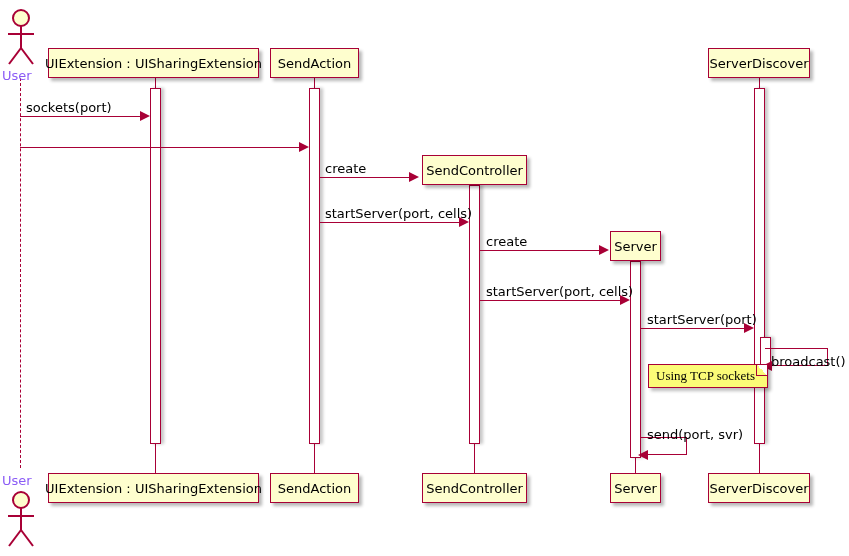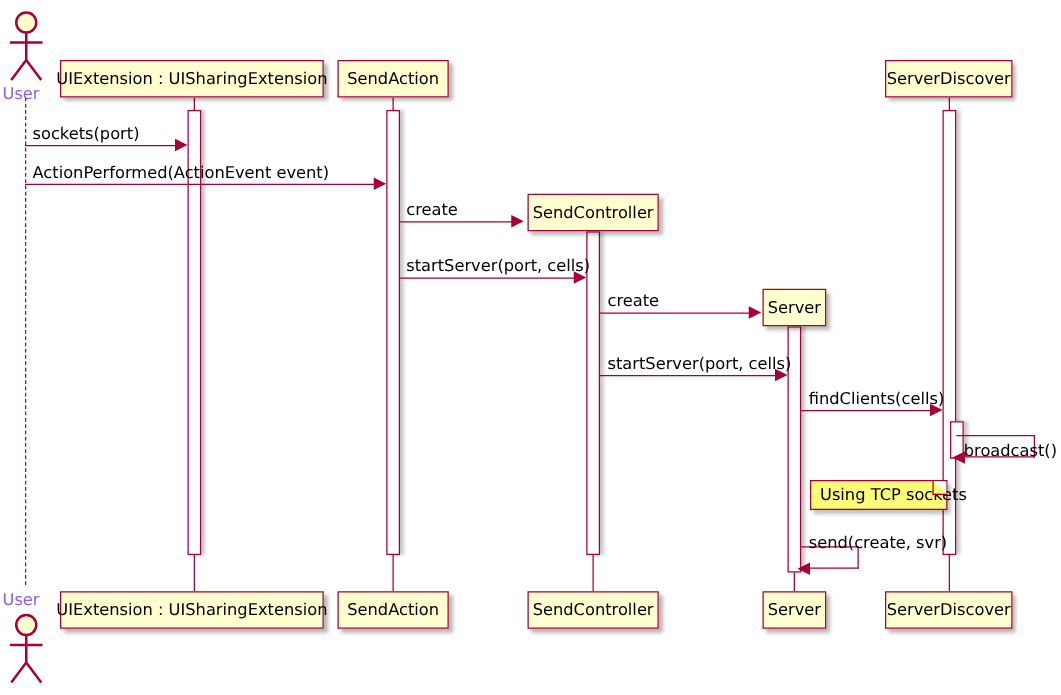--- a/index.html
+++ b/index.html
@@ -63,54 +63,53 @@
   <div class="act" style="left:309px; top:88px;  width:11px; height:356px;"></div>
   <div class="act" style="left:469px; top:185px; width:11px; height:259px;"></div>
   <div class="act" style="left:630px; top:261px; width:11px; height:197px;"></div>
   <div class="act" style="left:754px; top:88px;  width:11px; height:356px;"></div>
   <div class="act" style="left:760px; top:337px; width:11px; height:30px;"></div>
 
   <div class="lbl" style="left:26px; top:100px;">sockets(port)</div>
   <div class="msg" style="left:20px; top:116px; width:123px;"></div>
   <div class="head r" style="left:140px; top:111px;"></div>
 
-  <div class="lbl" style="left:26px; top:131px;">ActionPerformed(ActionEvent event)</div>
   <div class="msg" style="left:20px; top:147px; width:282px;"></div>
   <div class="head r" style="left:299px; top:142px;"></div>
 
   <div class="lbl" style="left:325px; top:161px;">create</div>
   <div class="msg" style="left:320px; top:177px; width:92px;"></div>
   <div class="head r" style="left:409px; top:172px;"></div>
 
   <div class="lbl" style="left:325px; top:206px;">startServer(port, cells)</div>
   <div class="msg" style="left:320px; top:222px; width:142px;"></div>
   <div class="head r" style="left:459px; top:217px;"></div>
 
   <div class="lbl" style="left:486px; top:234px;">create</div>
   <div class="msg" style="left:480px; top:250px; width:122px;"></div>
   <div class="head r" style="left:599px; top:245px;"></div>
 
   <div class="lbl" style="left:486px; top:284px;">startServer(port, cells)</div>
   <div class="msg" style="left:480px; top:300px; width:143px;"></div>
   <div class="head r" style="left:620px; top:295px;"></div>
 
-  <div class="lbl" style="left:647px; top:312px;">findClients(cells)</div>
+  <div class="lbl" style="left:647px; top:312px;">startServer(port)</div>
   <div class="msg" style="left:641px; top:328px; width:106px;"></div>
   <div class="head r" style="left:744px; top:323px;"></div>
 
   <div class="lbl" style="left:771px; top:354px;">broadcast()</div>
   <div class="self" style="left:765px; top:348px; width:63px; height:18px;"></div>
   <div class="head l" style="left:762px; top:361px;"></div>
 
-  <div class="note" style="left:648px; top:384px; width:110px; height:24px;">
+  <div class="note" style="left:648px; top:364px; width:120px; height:24px;font-family:Liberation Serif, serif;">
     <span>Using TCP sockets</span>
     <span class="fold"></span>
   </div>
 
-  <div class="lbl" style="left:647px; top:427px;">send(create, svr)</div>
+  <div class="lbl" style="left:647px; top:427px;">send(port, svr)</div>
   <div class="self" style="left:641px; top:437px; width:46px; height:18px;"></div>
   <div class="head l" style="left:638px; top:450px;"></div>
 
   <div class="pbox" style="left:48px;  top:48px; width:211px; height:30px;">UIExtension : UISharingExtension</div>
   <div class="pbox" style="left:270px; top:48px; width:89px;  height:30px;">SendAction</div>
   <div class="pbox" style="left:422px; top:155px; width:105px; height:30px;">SendController</div>
   <div class="pbox" style="left:610px; top:231px; width:51px;  height:30px;">Server</div>
   <div class="pbox" style="left:708px; top:48px;  width:102px; height:30px;">ServerDiscover</div>
 
   <div class="pbox" style="left:48px;  top:473px; width:211px; height:30px;">UIExtension : UISharingExtension</div>

